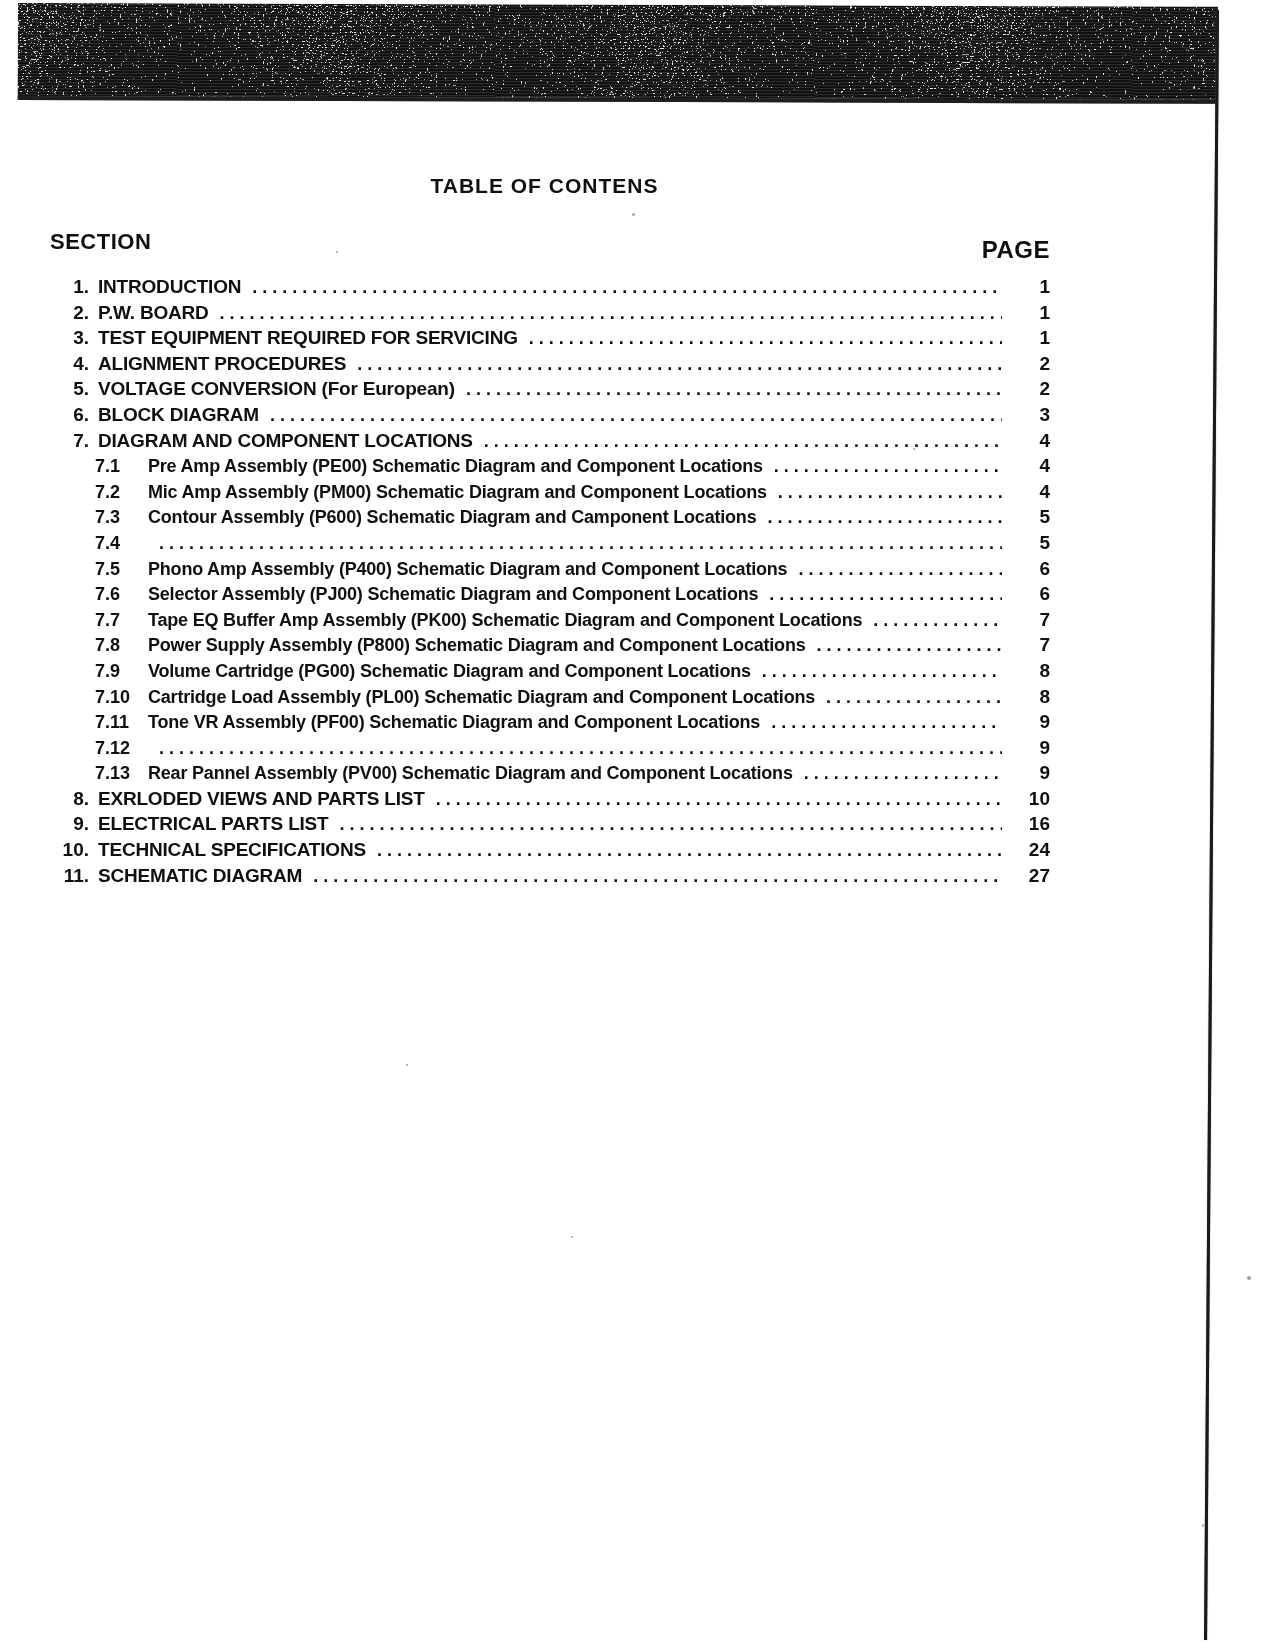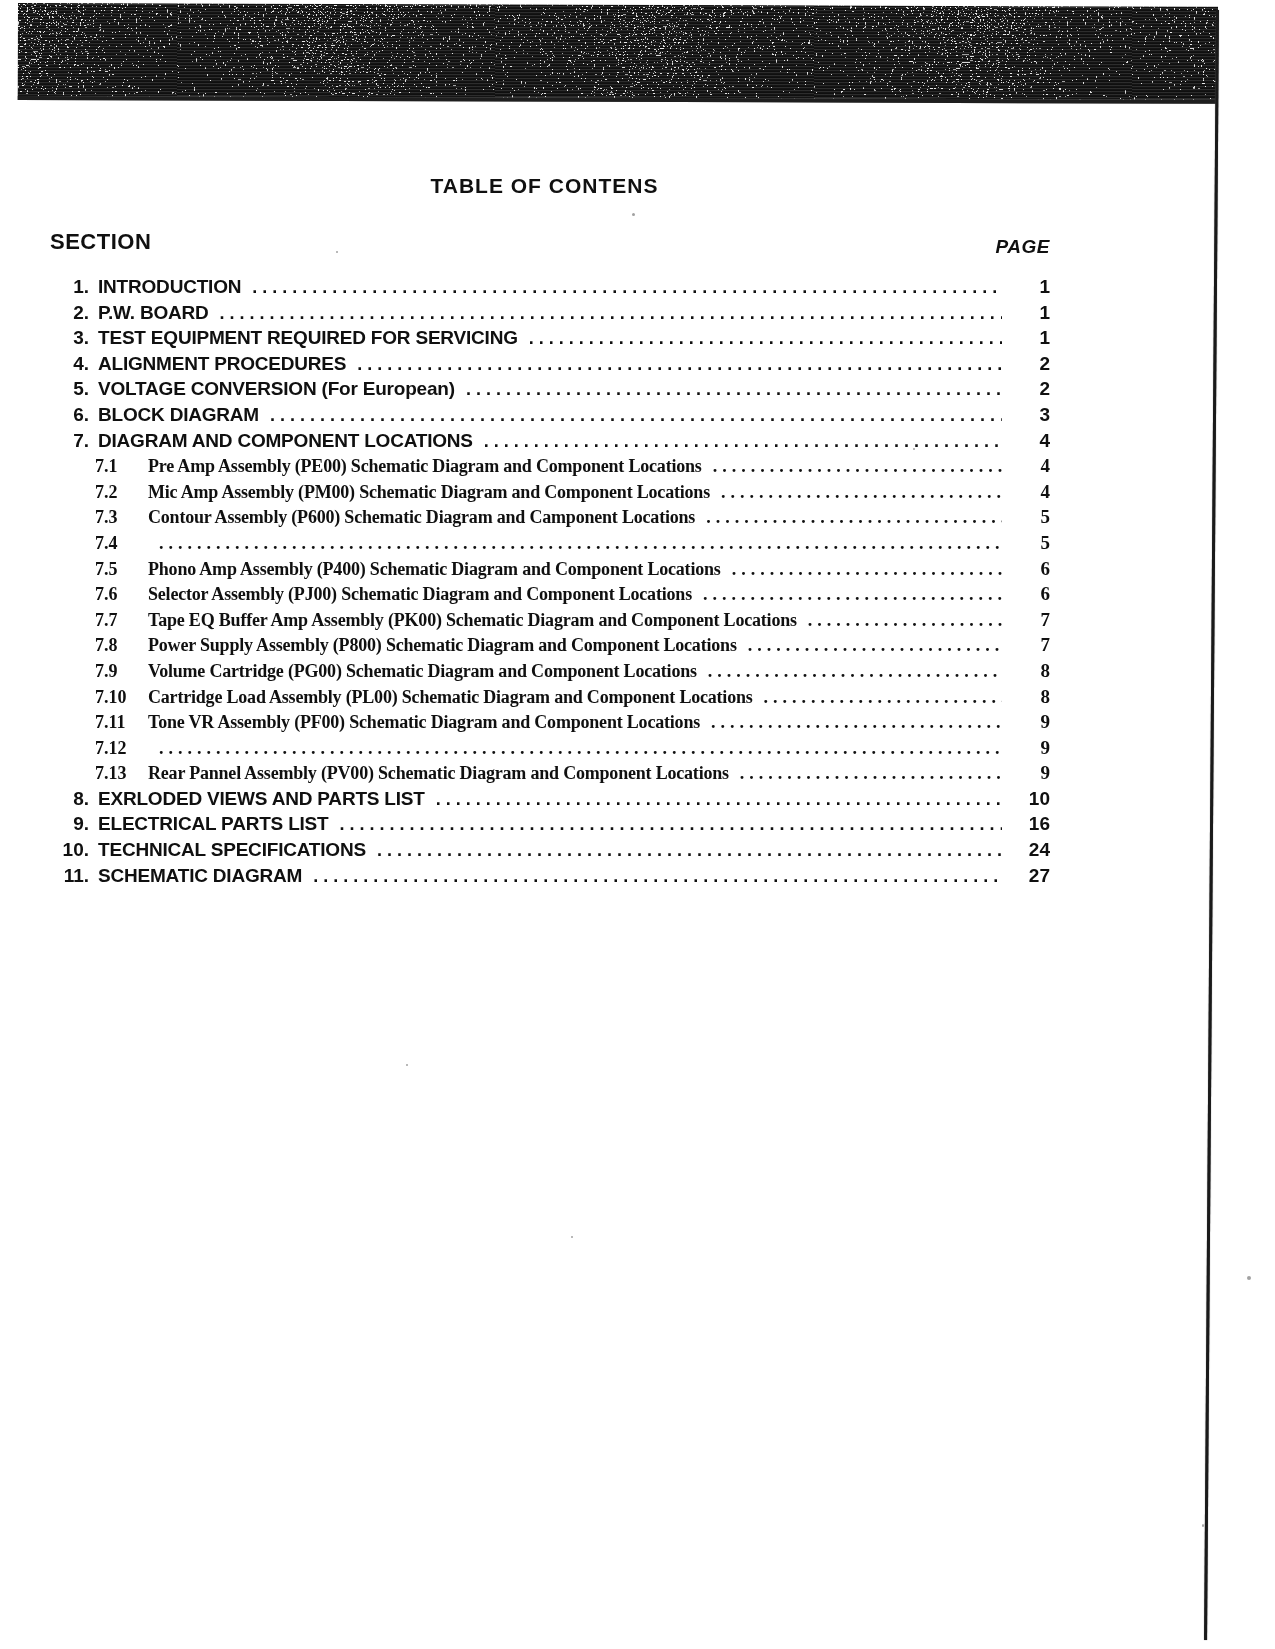--- a/index.html
+++ b/index.html
@@ -33,31 +33,31 @@
   .title {
     position:absolute; top:174px; left:47px; width:995px; text-align:center;
     font-size:21px; font-weight:700; letter-spacing:1px;
   }
   .section-h {
     position:absolute; top:229px; left:50px;
     font-size:22px; font-weight:700; letter-spacing:0.5px;
   }
   .page-h {
     position:absolute; top:236px; left:958px; width:92px; text-align:right;
-    font-size:19px; font-weight:700; letter-spacing:0.5px;font-style:italic;
+    font-size:24px; font-weight:700; letter-spacing:0.5px;
   }
 
   
   .toc { position:absolute; top:276px; left:55px; width:995px; }
   .row {
     display:flex; align-items:baseline; height:25.6px;
     font-weight:700; white-space:nowrap;
   }
   .row.main { font-size:19px; }
-  .row.sub  { font-size:18px;font-family:Liberation Serif, serif; }
+  .row.sub  { font-size:18px; }
   .row.main .num { flex:0 0 34px; text-align:right; margin-right:9px; }
   .row.sub  .num { flex:0 0 46px; margin-left:40px; margin-right:7px; }
   .label { flex:0 0 auto; letter-spacing:-0.2px; }
   .leader {
     flex:1 1 auto; overflow:hidden; margin:0 8px 0 11px;
     font-size:18px; letter-spacing:5px;
   }
   .page { flex:0 0 40px; text-align:right; font-size:19px; }
 
   

